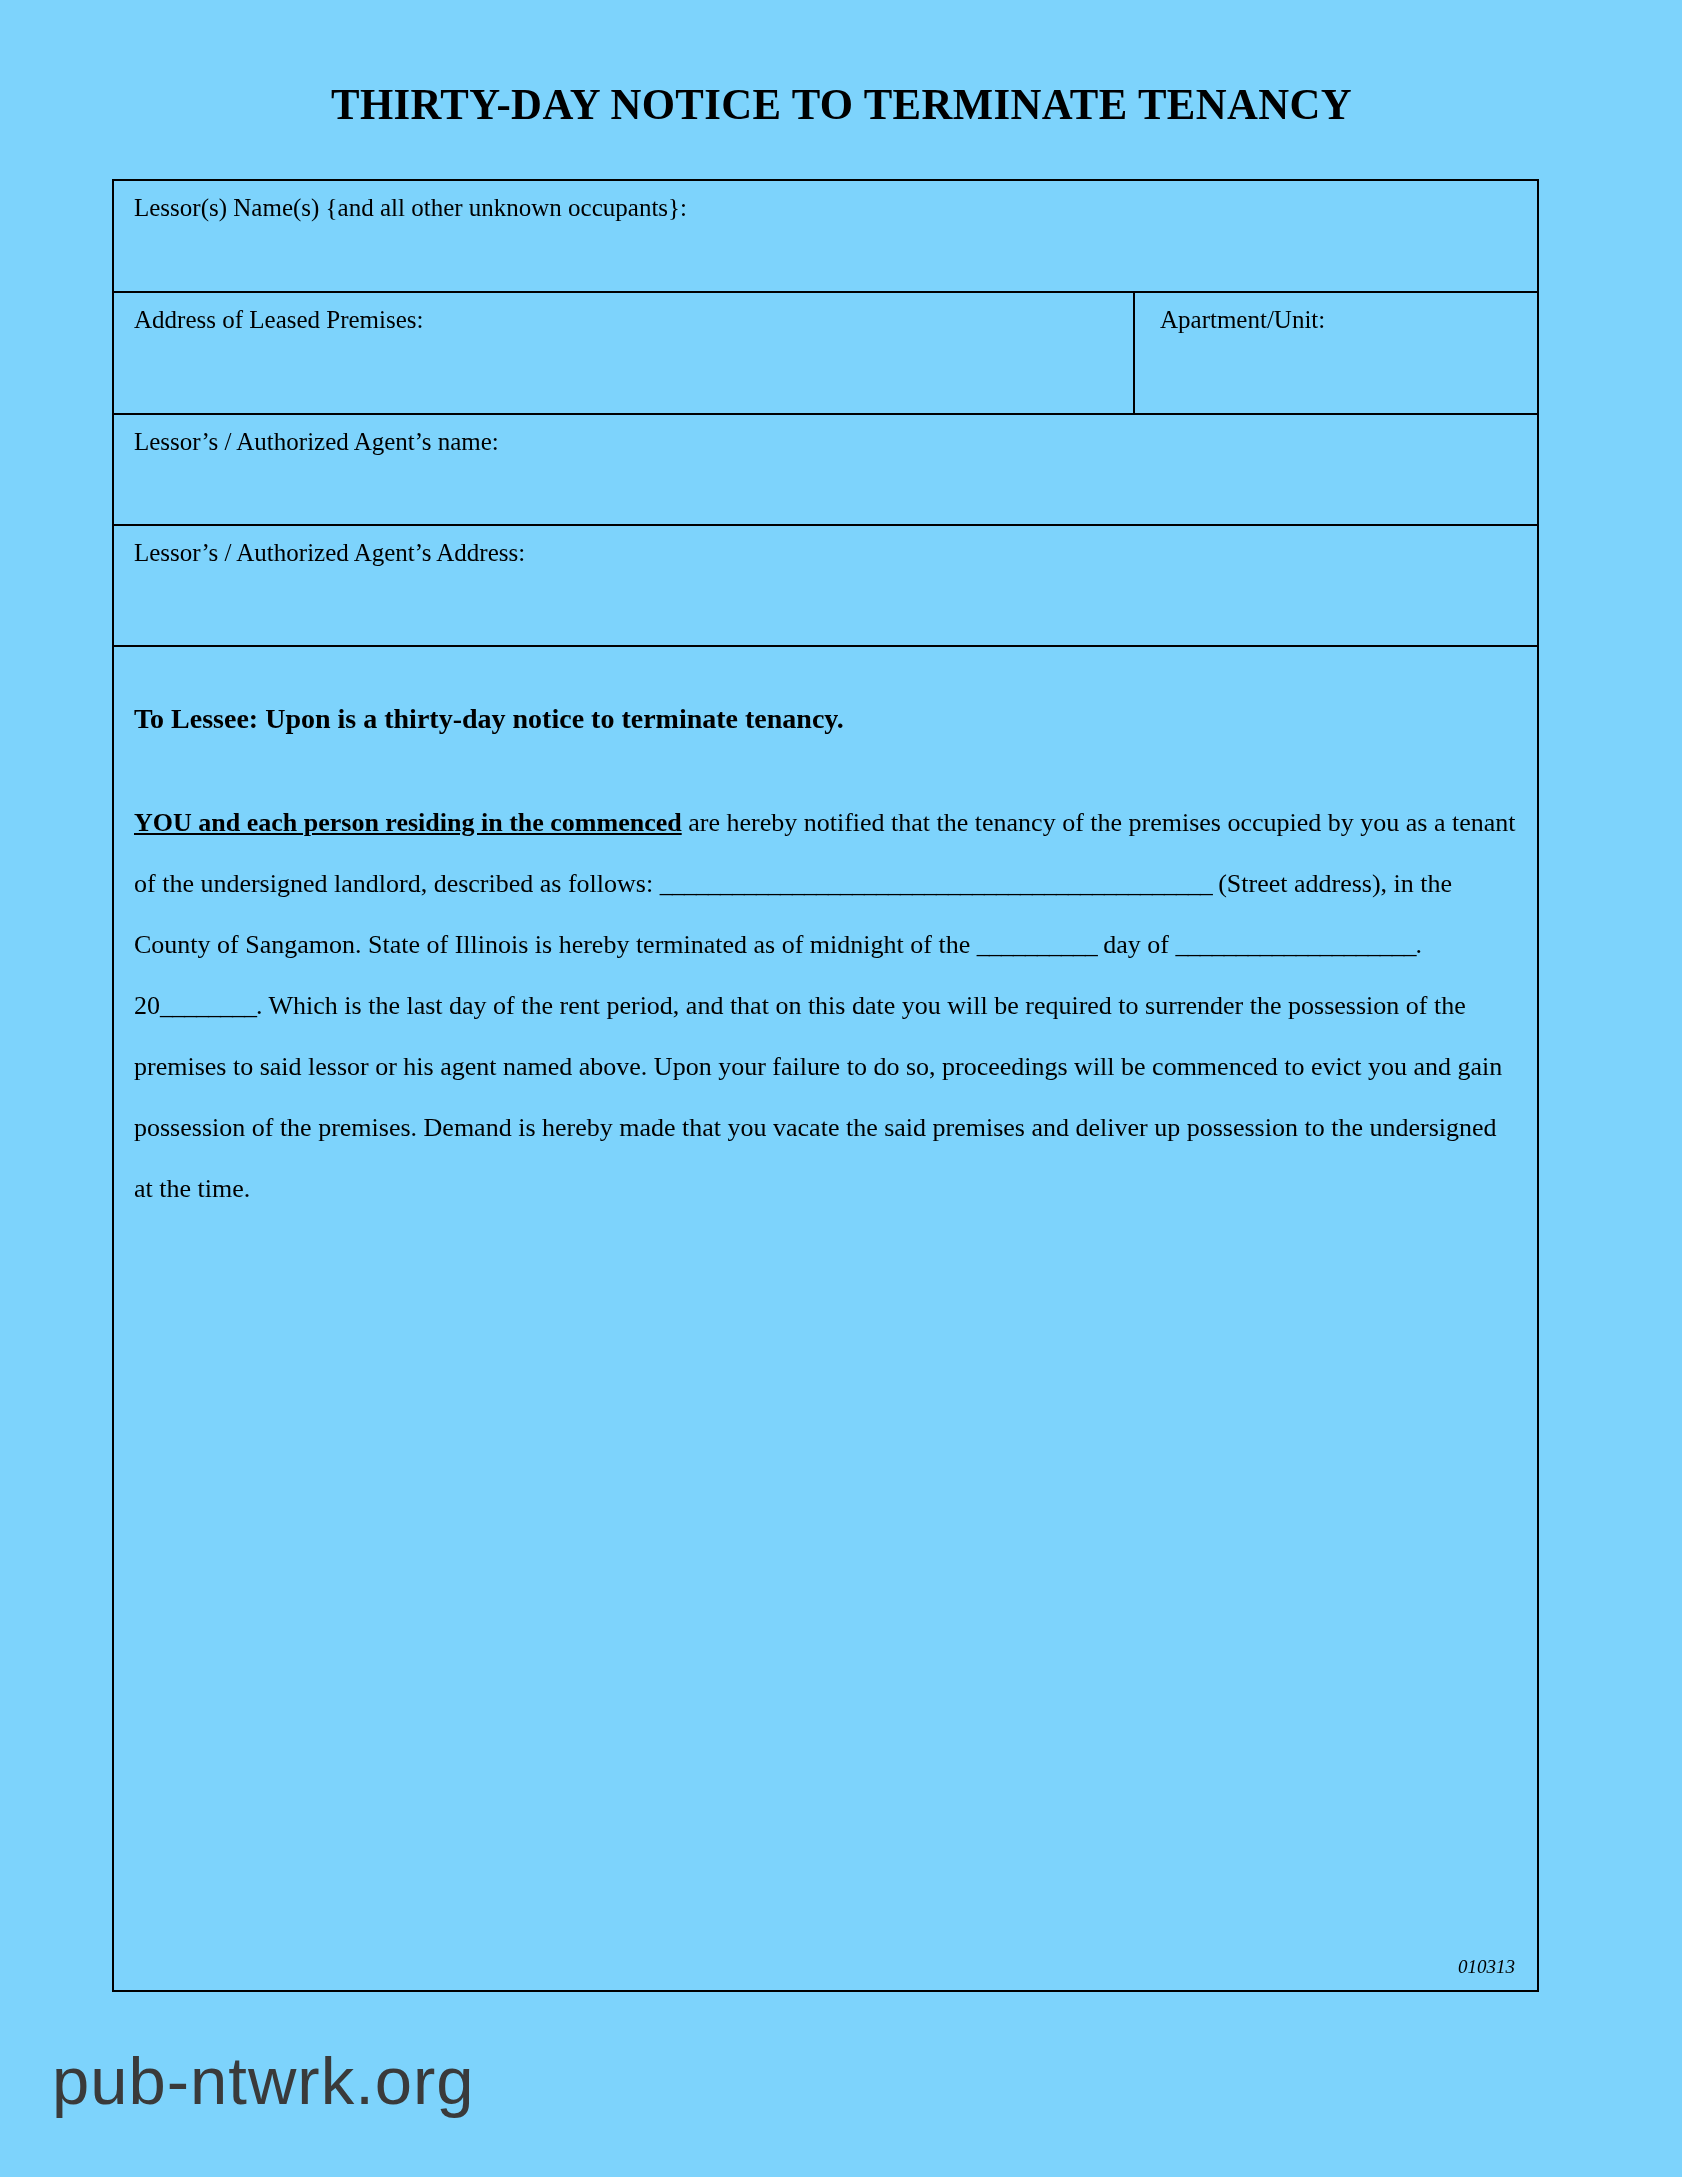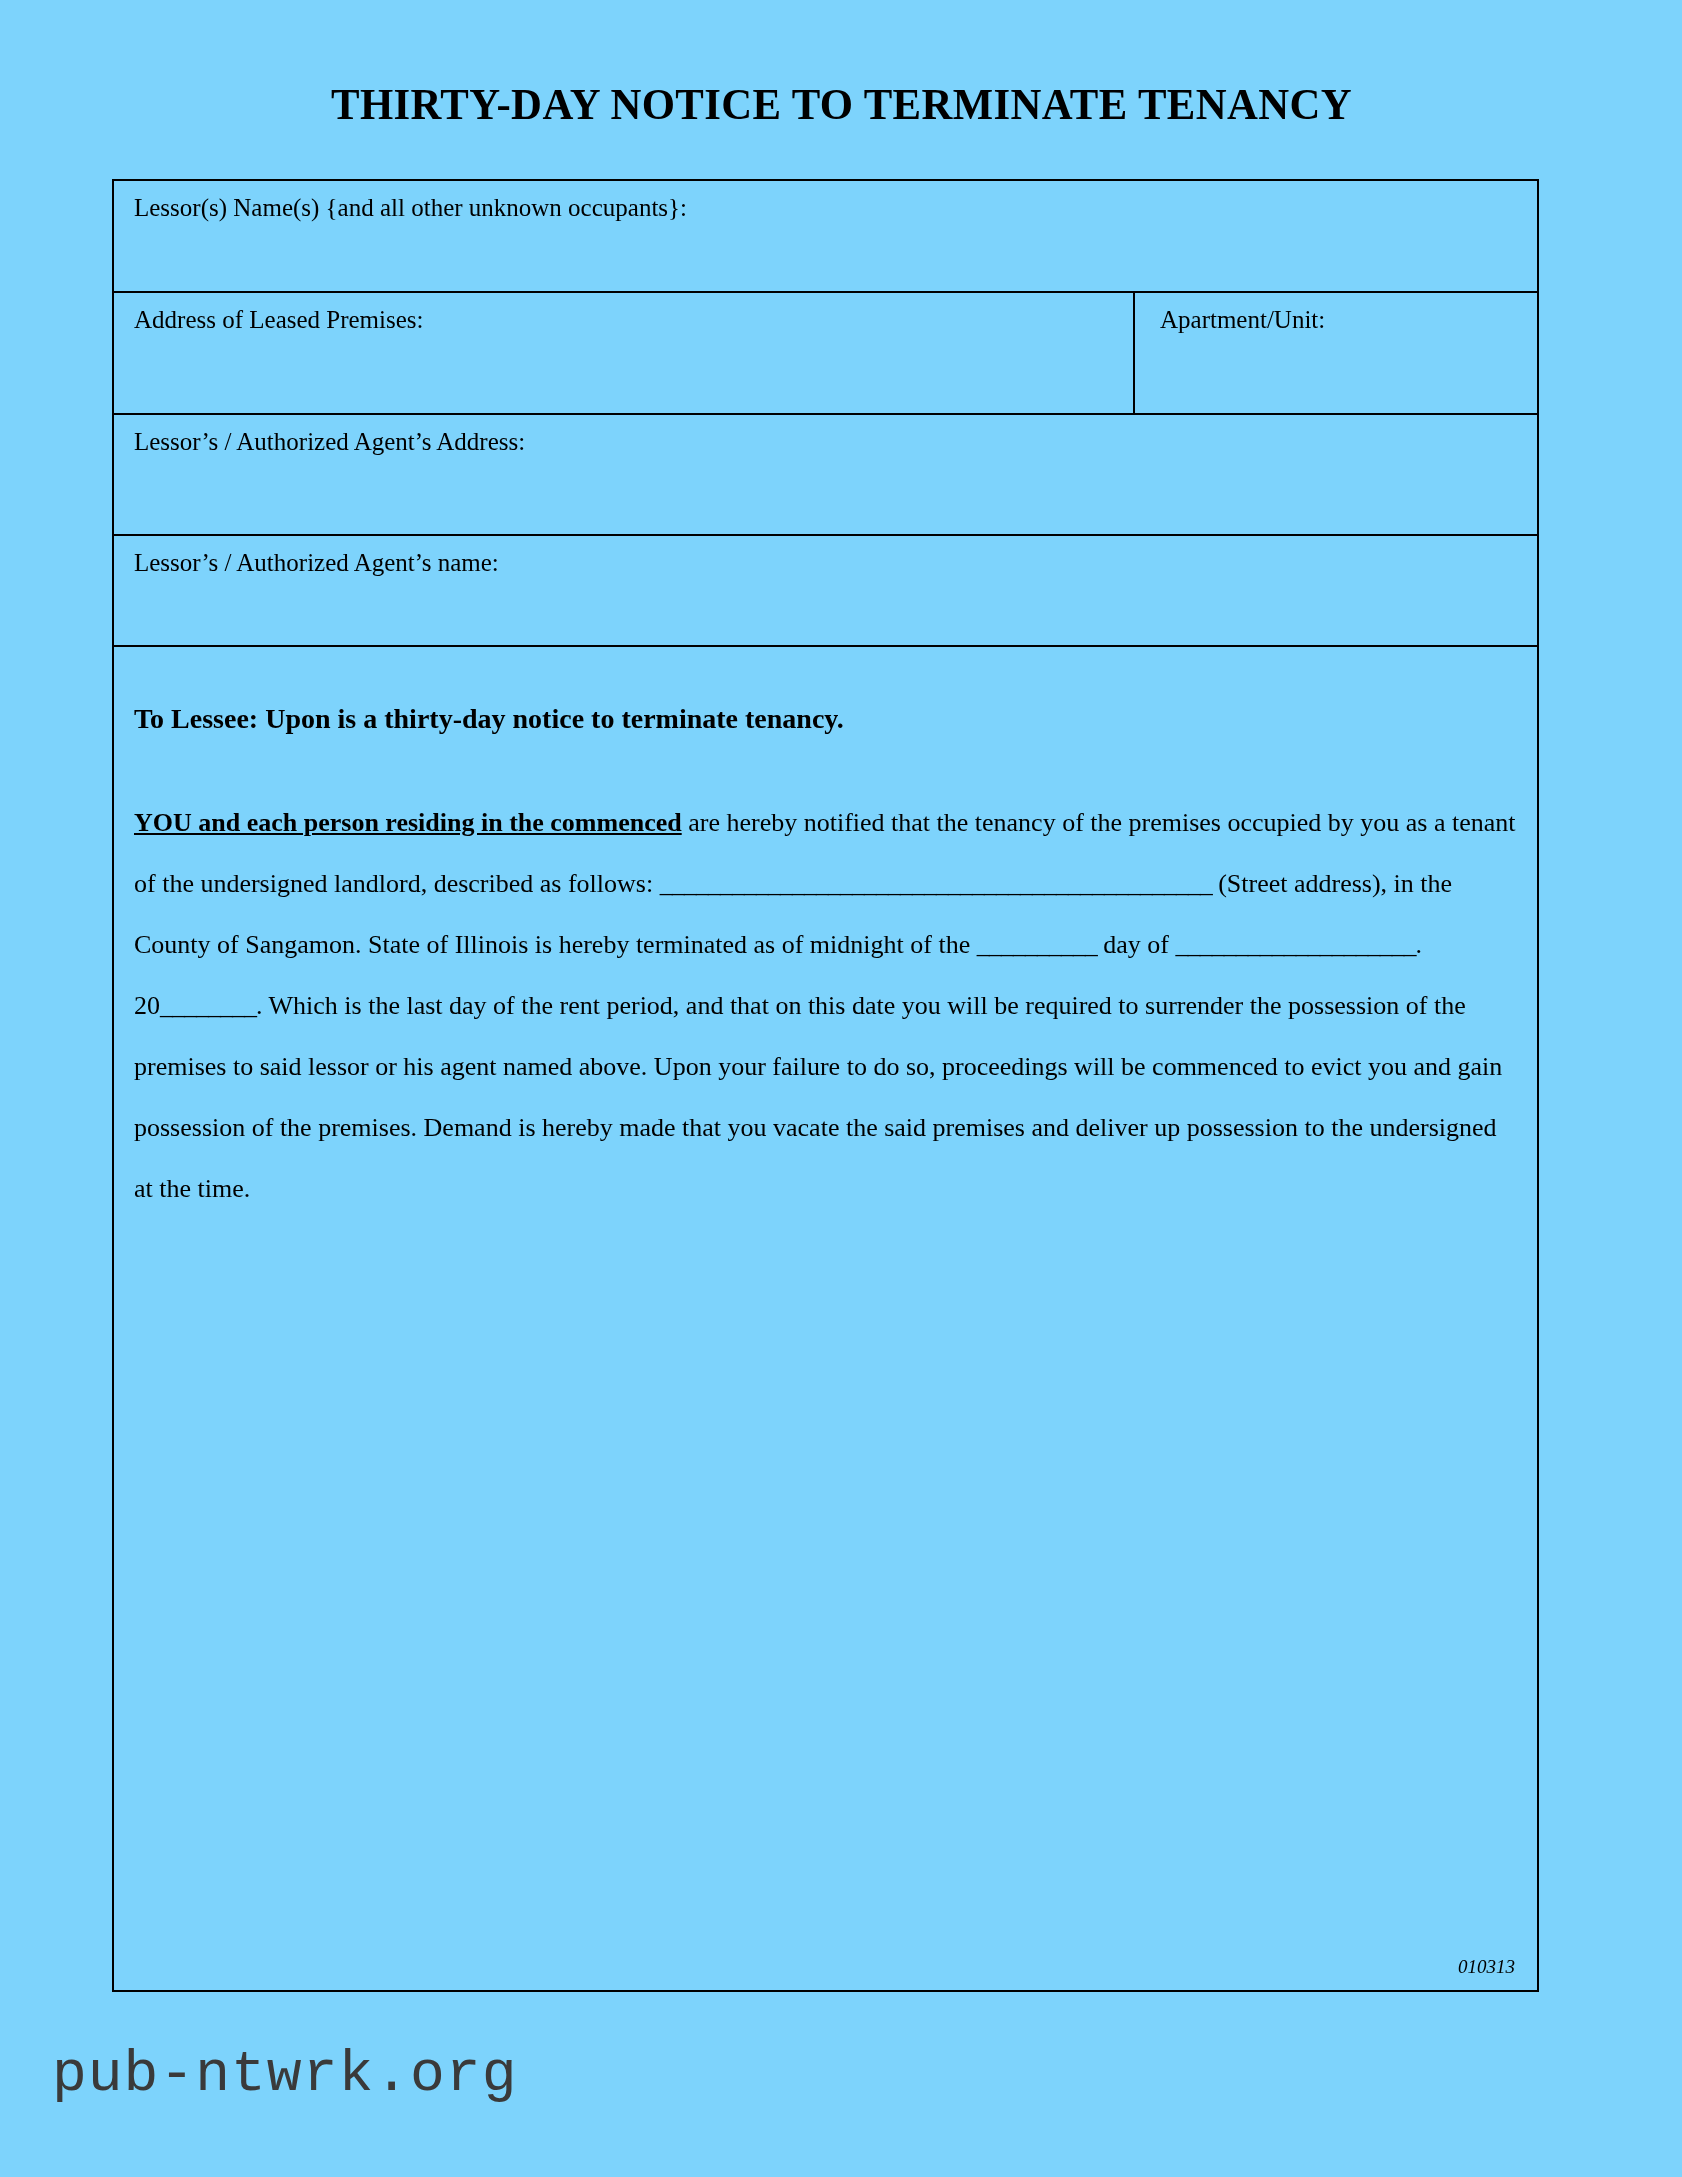--- a/index.html
+++ b/index.html
@@ -124,22 +124,22 @@
     font-size: 19px;
     font-style: italic;
     margin-top: 40px;
   }
 
   
   .watermark {
     position: absolute;
     left: 52px;
     top: 2042px;
-    font-family: Liberation Mono, monospace;
-    font-size: 58px;
+    font-family: Liberation Sans, sans-serif;
+    font-size: 67px;
     color: #3a3a3a;
     letter-spacing: 1px;
     white-space: nowrap;
   }
 </style>
 </head>
 <body>
 
 <div class="page">
 
@@ -155,29 +155,29 @@
 
     <div class="form-row r2">
       <div class="cell cell-main">
         <span class="field-label">Address of Leased Premises:</span>
       </div>
       <div class="cell cell-side">
         <span class="field-label">Apartment/Unit:</span>
       </div>
     </div>
 
+    <div class="form-row r3">
+      <div class="cell cell-full">
+        <span class="field-label">Lessor’s / Authorized Agent’s name:</span>
+      </div>
+    </div>
+
     <div class="form-row r4">
       <div class="cell cell-full">
         <span class="field-label">Lessor’s / Authorized Agent’s Address:</span>
-      </div>
-    </div>
-
-    <div class="form-row r3">
-      <div class="cell cell-full">
-        <span class="field-label">Lessor’s / Authorized Agent’s name:</span>
       </div>
     </div>
 
     <div class="body-region">
 
       <div class="lead-heading">To Lessee: Upon is a thirty-day notice to terminate tenancy.</div>
 
       <div class="body-text">
         <span class="strong-underline">YOU and each person residing in the commenced</span><span> are hereby notified that the tenancy of the premises occupied by you as a tenant of the undersigned landlord, described as follows:</span>
         <span class="blank">______________________________________________</span><span> (Street address), in the County of Sangamon. State of Illinois is hereby terminated as of midnight of the </span><span class="blank">__________</span><span> day of </span><span class="blank">____________________</span><span>. 20</span><span class="blank">________</span><span>. Which is the last day of the rent period, and that on this date you will be required to surrender the possession of the premises to said lessor or his agent named above. Upon your failure to do so, proceedings will be commenced to evict you and gain possession of the premises. Demand is hereby made that you vacate the said premises and deliver up possession to the undersigned at the time.</span>

